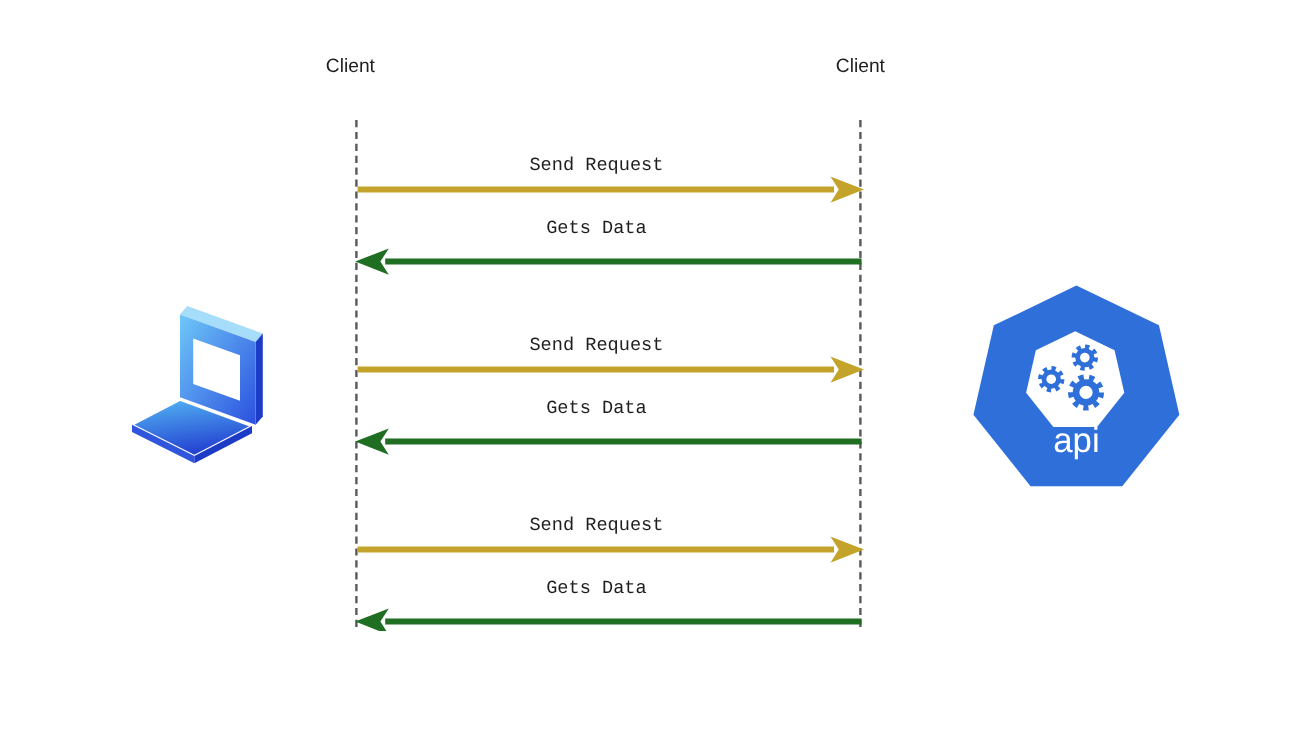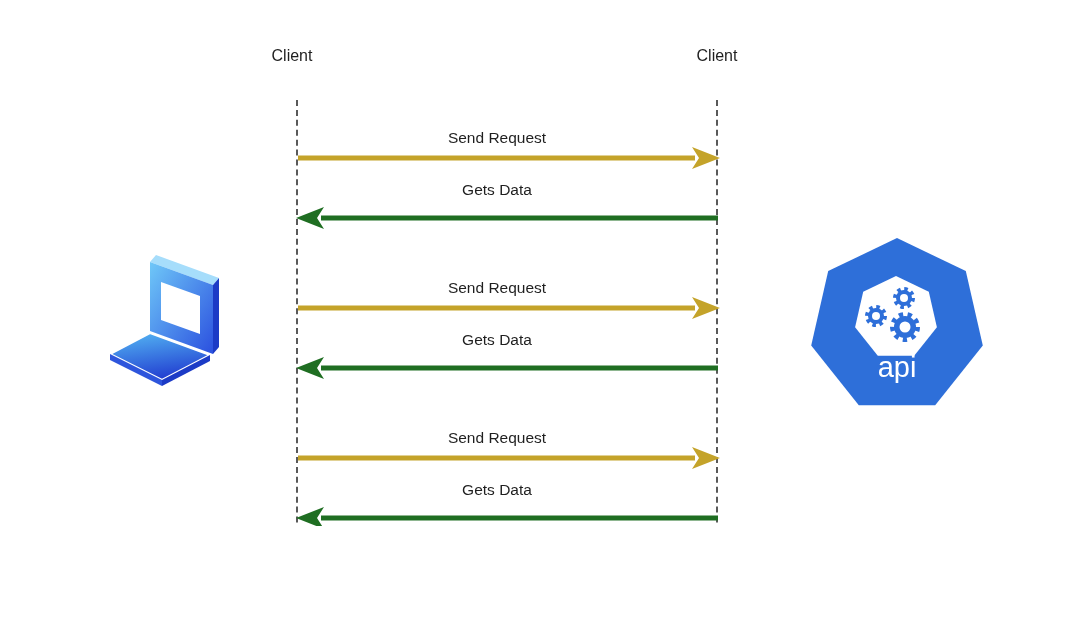--- a/index.html
+++ b/index.html
@@ -31,20 +31,21 @@
   }
   .msg-label {
     position: absolute;
     transform: translateX(-50%);
     left: 497px;
     font-size: 15.5px;
     color: var(--text, #1f1f1f);
     white-space: nowrap;
     line-height: 22px;
     height: 22px;
+    font-family: Liberation Mono, monospace;
   }
   .arrow {
     position: absolute;
     left: 293px;
     width: 430px;
     height: 26px;
   }
   .arrow line { stroke-width: 5; }
   .side-icon { position: absolute; }
   .api-text {

